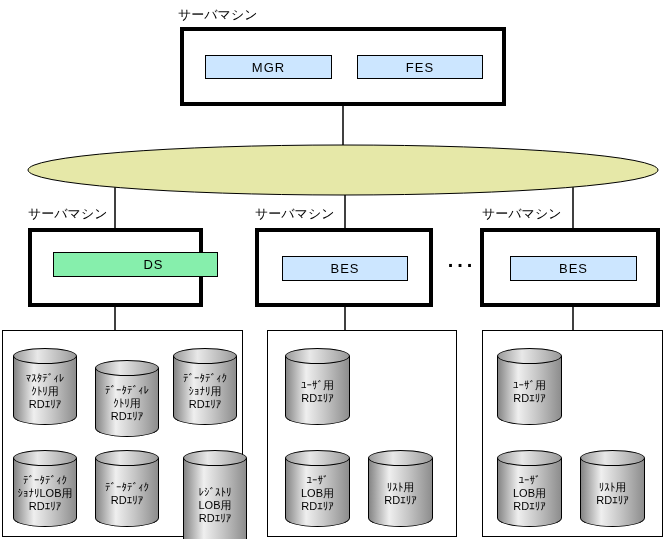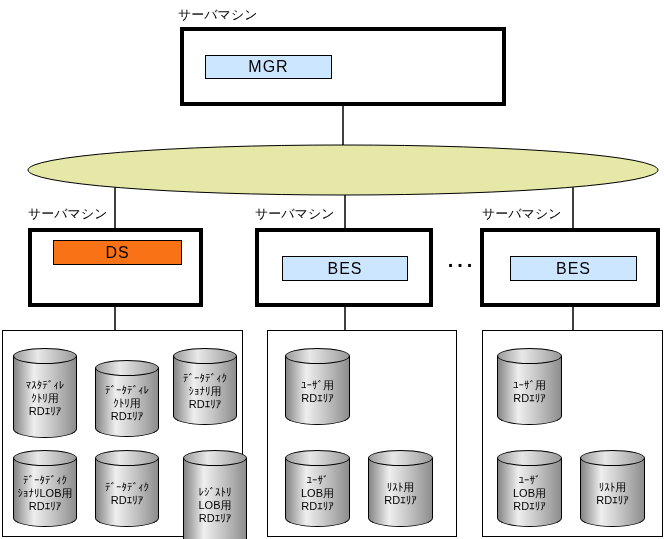--- a/index.html
+++ b/index.html
@@ -2,21 +2,21 @@
 <html><head>
 <meta charset="utf-8">
 <style>
   html,body{margin:0;padding:0;background:#fff;}
   .diagram{position:relative;width:665px;height:539px;background:#ffffff;
            font-family:"Liberation Sans","DejaVu Sans",sans-serif;color:#000;overflow:hidden;}
   .connector-layer{position:absolute;left:0;top:0;z-index:1;}
   .machine-label{position:absolute;font-size:13px;line-height:15px;z-index:3;white-space:nowrap;font-family:Liberation Serif, serif;}
   .machine-box{position:absolute;border:4px solid #000;background:#fff;z-index:2;}
   .unit-box{position:absolute;border:1px solid #000;display:flex;align-items:center;justify-content:center;
-            font-size:16px;letter-spacing:1px;z-index:3;}
+            font-size:13px;letter-spacing:1px;z-index:3;}
   .dots{position:absolute;font-size:20px;font-weight:bold;letter-spacing:4px;z-index:3;line-height:20px;}
   .group-box{position:absolute;border:1px solid #000;background:#fff;z-index:2;}
   .cylinder{position:absolute;z-index:3;}
   .cyl-top{position:absolute;left:0;right:0;top:0;height:16px;border:1px solid #000;border-radius:50%;
            background:linear-gradient(90deg,#9a9a9a,#e8e8e8 38%,#b4b4b4 80%,#989898);z-index:2;box-sizing:border-box;}
   .cyl-body{position:absolute;left:0;right:0;top:8px;bottom:0;border:1px solid #000;border-top:none;
             border-radius:0 0 50% 50% / 0 0 9px 9px;box-sizing:border-box;
             background:linear-gradient(90deg,#858585,#efefef 32%,#c6c6c6 62%,#8d8d8d);z-index:1;}
   .cyl-label{position:absolute;left:0;right:0;top:14px;bottom:4px;display:flex;align-items:center;
              justify-content:center;text-align:center;font-size:11px;line-height:13px;
@@ -34,41 +34,42 @@
     <line x1="573" y1="170" x2="573" y2="230" stroke="#000" stroke-width="1.5"></line>
     <line x1="115" y1="305" x2="115" y2="332" stroke="#000" stroke-width="1.5"></line>
     <line x1="345" y1="305" x2="345" y2="332" stroke="#000" stroke-width="1.5"></line>
     <line x1="573" y1="305" x2="573" y2="332" stroke="#000" stroke-width="1.5"></line>
     <ellipse cx="343" cy="170" rx="315" ry="25" stroke="#000" stroke-width="1" style="fill: rgb(230, 232, 168);"></ellipse>
   </svg>
 
   <div class="machine-label" style="left:178px;top:7px">サーバマシン</div>
   <div class="machine-box" style="left:180px;top:27px;width:318px;height:71px">
     <div class="unit-box" style="left: 21px; top: 24px; width: 125px; height: 22px; background-color: rgb(204, 230, 255);">MGR</div>
+    <div class="unit-box" style="left: 173px; top: 24px; width: 124px; height: 22px; background-color: rgb(204, 230, 255);">FES</div>
   </div>
 
   <div class="machine-label" style="left:28px;top:206px">サーバマシン</div>
   <div class="machine-box" style="left:28px;top:228px;width:167px;height:71px">
-    <div class="unit-box" style="left: 21px; top: 8px; width: 127px; height: 23px; background-color: #f97316;">DS</div>
+    <div class="unit-box" style="left: 21px; top: 20px; width: 127px; height: 23px; background-color: #86efac; padding-left: 36px;">DS</div>
   </div>
 
   <div class="machine-label" style="left:255px;top:206px">サーバマシン</div>
   <div class="machine-box" style="left:255px;top:228px;width:170px;height:71px">
     <div class="unit-box" style="left: 23px; top: 24px; width: 124px; height: 23px; background-color: rgb(204, 230, 255);">BES</div>
   </div>
 
   <div class="dots" style="left:438px;top:250px;width:48px;text-align:center">...</div>
 
   <div class="machine-label" style="left:482px;top:206px">サーバマシン</div>
   <div class="machine-box" style="left:480px;top:228px;width:172px;height:71px">
     <div class="unit-box" style="left: 26px; top: 24px; width: 125px; height: 23px; background-color: rgb(204, 230, 255);">BES</div>
   </div>
 
   <div class="group-box" style="left:2px;top:330px;width:239px;height:205px">
-    <div class="cylinder" style="left:10px;top:17px;width:64px;height:90px">
+    <div class="cylinder" style="left:10px;top:17px;width:64px;height:77px">
       <div class="cyl-top"></div>
       <div class="cyl-body"></div>
       <div class="cyl-label">ﾏｽﾀﾃﾞｨﾚ
 ｸﾄﾘ用
 RDｴﾘｱ</div>
     </div>
     <div class="cylinder" style="left:92px;top:29px;width:64px;height:77px">
       <div class="cyl-top"></div>
       <div class="cyl-body"></div>
       <div class="cyl-label">ﾃﾞｰﾀﾃﾞｨﾚ

